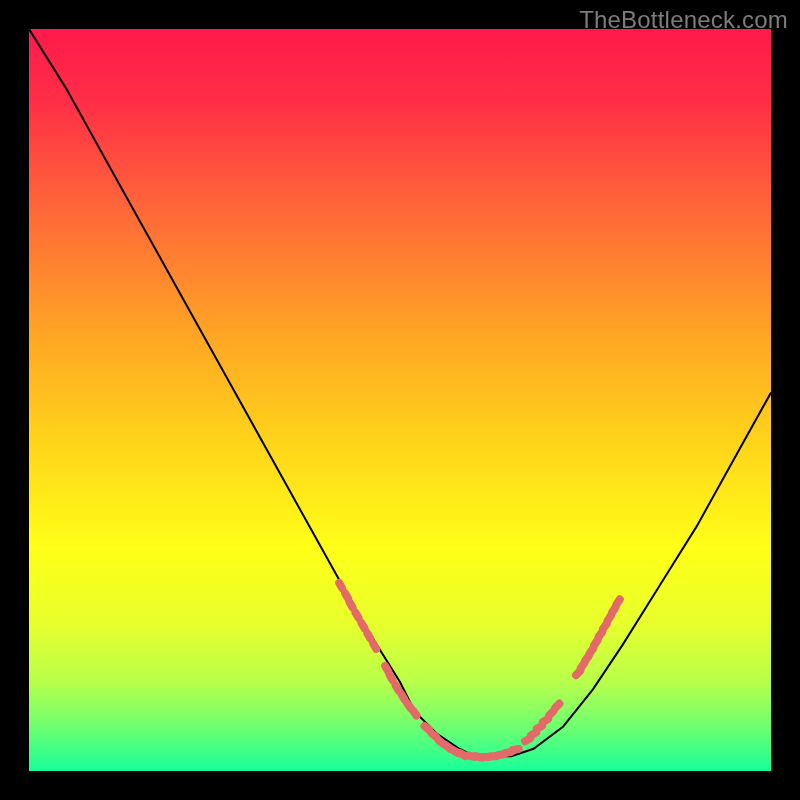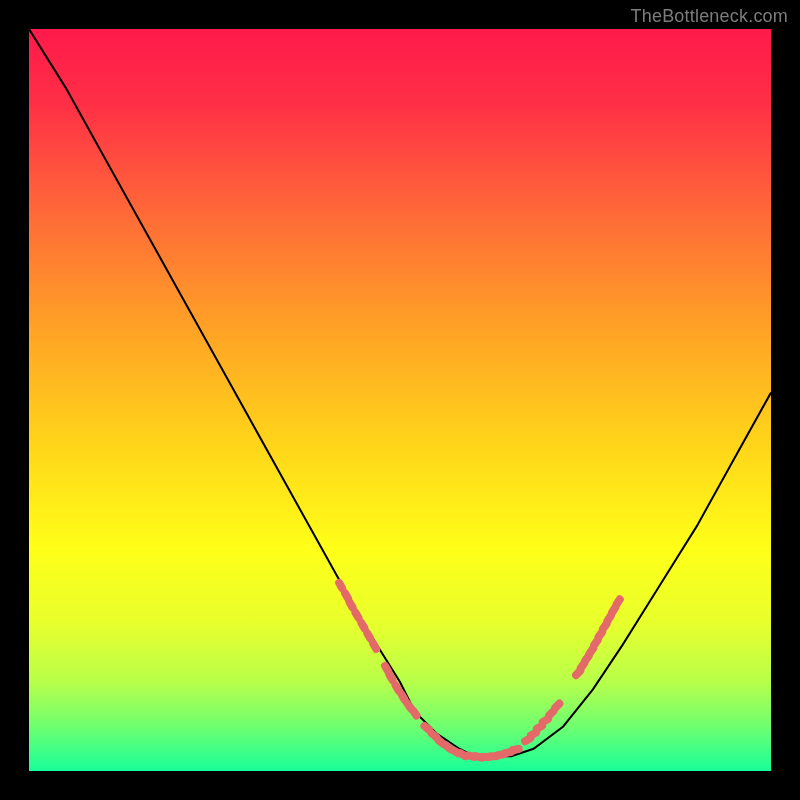--- a/index.html
+++ b/index.html
@@ -24,21 +24,21 @@
     left: 0;
     top: 0;
     width: 742px;
     height: 742px;
   }
   .watermark {
     position: absolute;
     top: 6px;
     right: 12px;
     color: #7c7c7c;
-    font-size: 18px;
+    font-size: 24px;
     font-weight: 500;
     letter-spacing: 0.2px;
     user-select: none;
   }
 </style>
 </head>
 <body>
 
 <div class="watermark">TheBottleneck.com</div>
 

